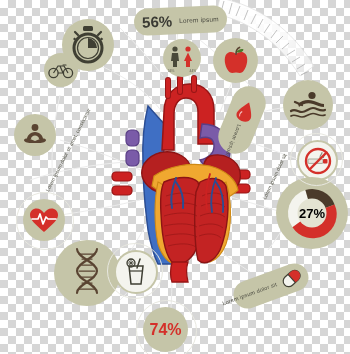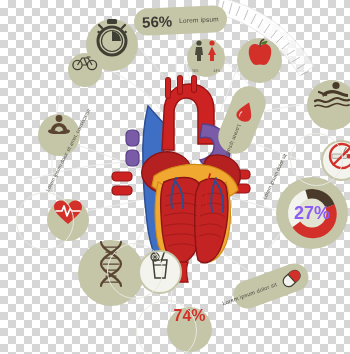--- a/index.html
+++ b/index.html
@@ -10,21 +10,21 @@
     position:relative;overflow:hidden;
     background-color:#ffffff;
     background-image:
       linear-gradient(45deg,#d6d6d6 25%,transparent 25%,transparent 75%,#d6d6d6 75%),
       linear-gradient(45deg,#d6d6d6 25%,transparent 25%,transparent 75%,#d6d6d6 75%);
     background-size:16px 16px;
     background-position:0 0, 8px 8px;
   }
   .stage{position:absolute;inset:0;width:350px;height:354px;}
   .node{position:absolute;border-radius:50%;background:#c5c5a8;
-        display:flex;justify-content:center;margin-left:24px;}
+        display:flex;align-items:center;justify-content:center;}
   .node.white{background:#f4f4ee;}
   .ring{position:absolute;border-radius:50%;border:1px solid #e8e8e0;}
   .pillbadge{position:absolute;background:#c5c5a8;border-radius:40px;
         display:flex;align-items:center;justify-content:center;}
   .pct-text{font-weight:bold;color:#3a3a33;}
   .lorem{color:#4a4a40;font-size:5px;white-space:nowrap;letter-spacing:.2px;}
   .rot-label{position:absolute;color:#5a5a4e;font-size:5.2px;white-space:nowrap;
         transform-origin:0 50%;}
   svg{display:block;overflow:visible;}
   .thinline{stroke:#ececec;stroke-width:1;fill:none;}
@@ -262,21 +262,21 @@
     <svg width="72" height="72" viewBox="0 0 72 72" style="position:absolute;left:0;top:0;">
 
       <path d="M36,36 L16.5,50.2 A24,24 0 0 1 29.4,13.1 Z" fill="#f4f4ee"></path>
 
       <path d="M36,36 L29.4,13.1 A24,24 0 0 1 58.6,27.4 Z" fill="#4a3a2a"></path>
 
       <path d="M36,36 L58.6,27.4 A24,24 0 0 1 16.5,50.2 Z" fill="#d4302a"></path>
       <circle cx="36" cy="36" r="14.5" fill="#e3e3d2"></circle>
     </svg>
     <span class="pct-text" style="position:absolute;left:0;top:0;width:72px;height:72px;display:flex;
-                 align-items:center;justify-content:center;font-size:18px;color:#8b5cf6;">27%</span>
+                 align-items:center;justify-content:center;font-size:13px;color:#000000;">27%</span>
   </div>
 
   <div class="pillbadge" style="left:232px;top:272px;width:78px;height:28px;transform:rotate(-20deg);
               justify-content:flex-end;padding-right:6px;box-sizing:border-box;">
     <span class="lorem" style="font-size:5.6px;margin-right:5px;">Lorem ipsum dolor sit</span>
     <svg width="22" height="22" viewBox="0 0 22 22" style="transform:rotate(20deg);">
       <g transform="rotate(-42 11 11)">
         <rect x="1.5" y="5.5" width="19" height="11" rx="5.5" fill="#f4f4ee" stroke="#3f3f33" stroke-width="1.2"></rect>
         <path d="M11,5.5 L15,5.5 A5.5,5.5 0 0 1 15,16.5 L11,16.5 Z" fill="#d4302a"></path>
         <line x1="11" y1="5.5" x2="11" y2="16.5" stroke="#3f3f33" stroke-width="1.1"></line>

